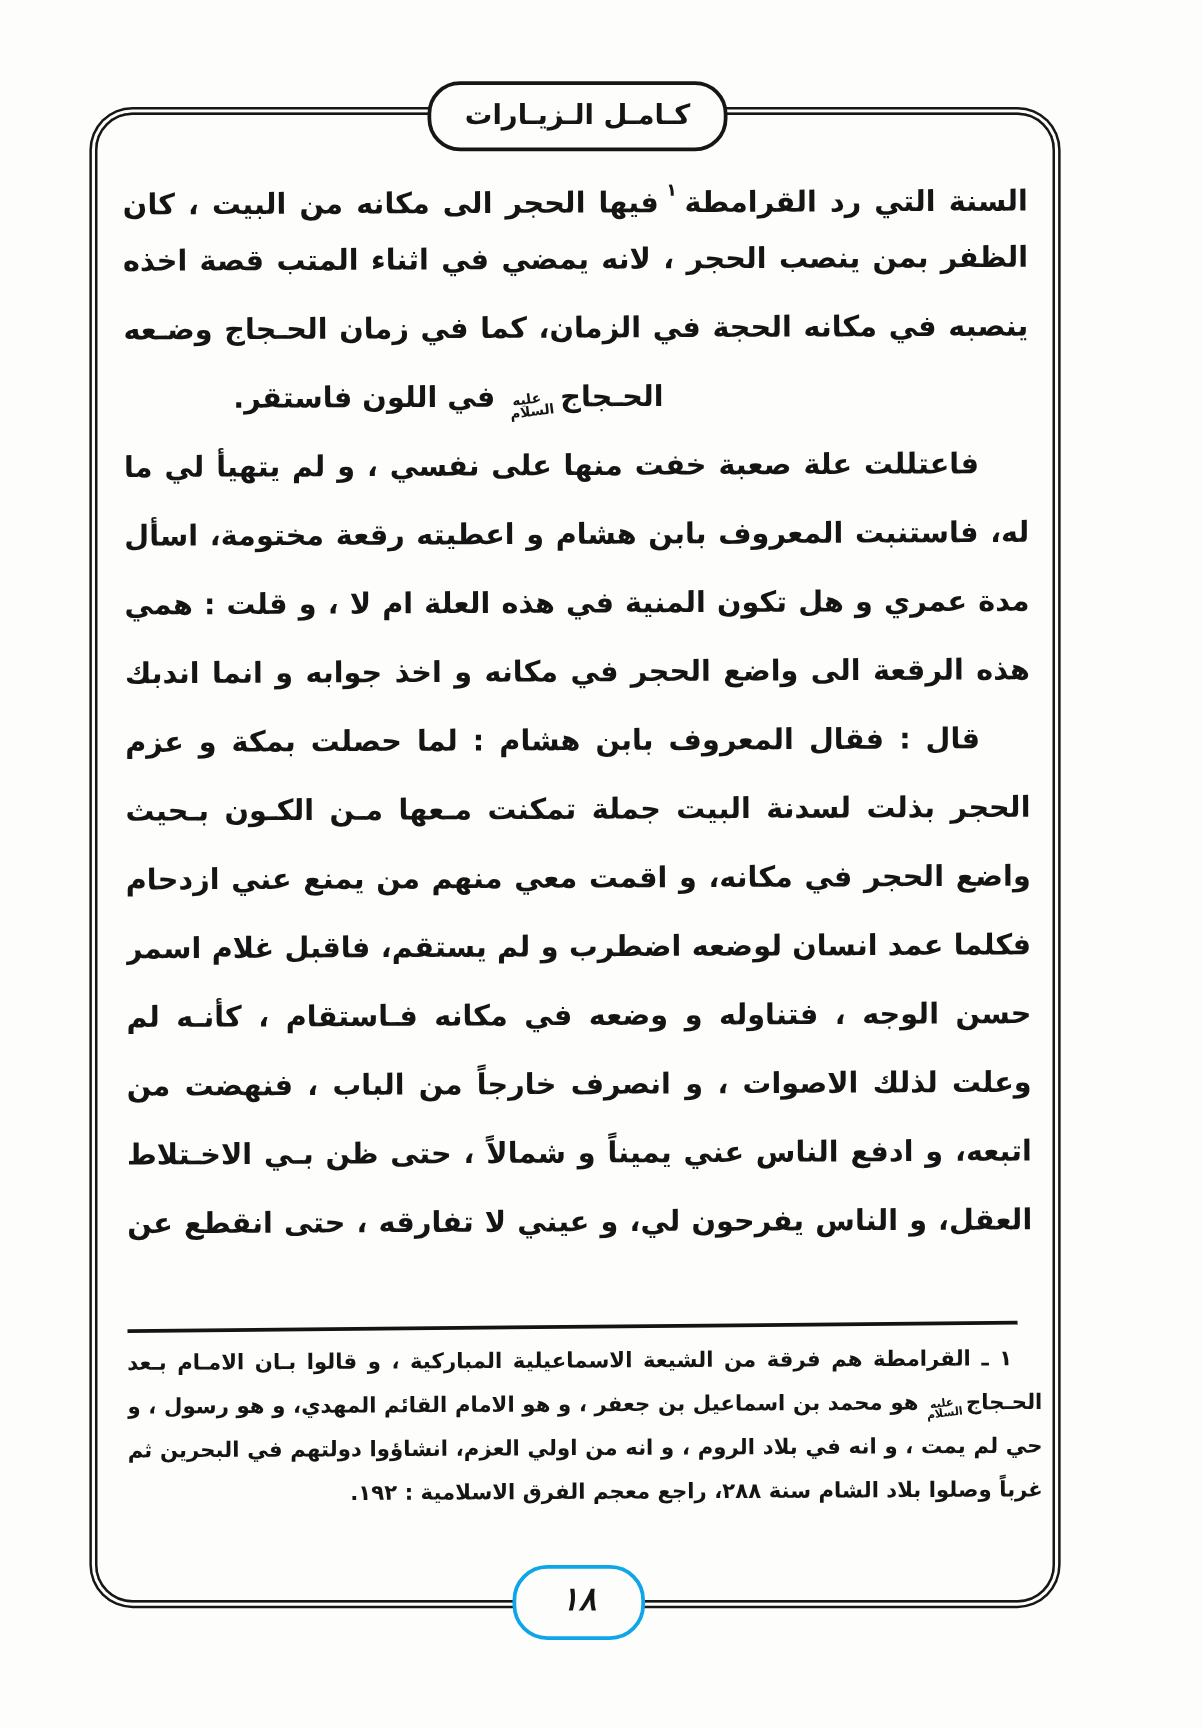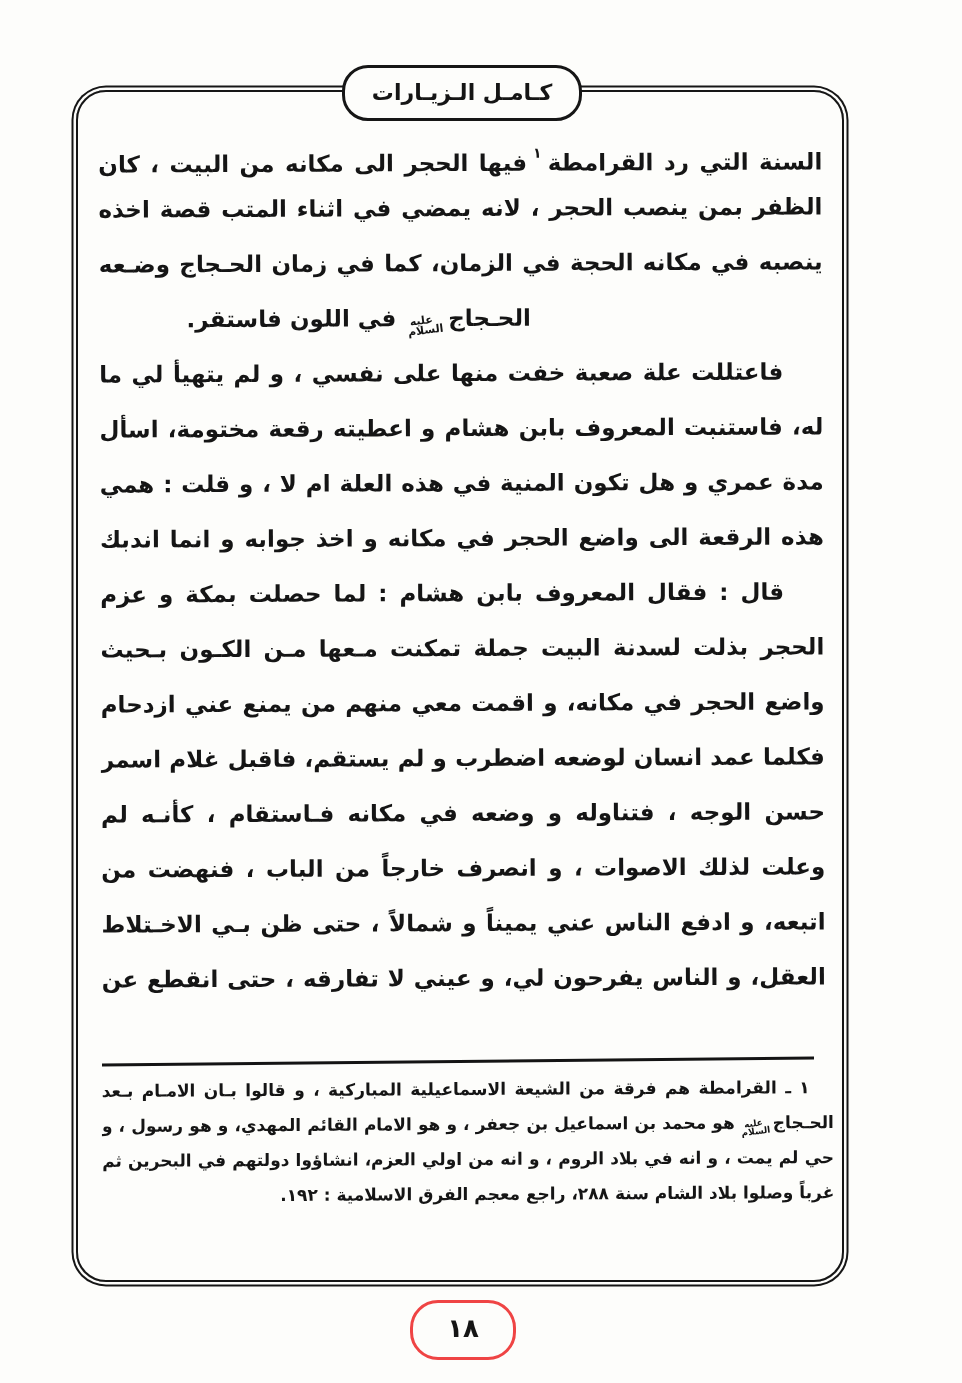--- a/index.html
+++ b/index.html
@@ -79,24 +79,25 @@
     font-size:17px;font-weight:700;
     text-align:justify;text-align-last:justify;
     text-justify:inter-word;
     white-space:normal;overflow:hidden;
   }
   .fline.indent-sm{padding-right:24px;}
   .fline.last{text-align:right;text-align-last:right;}
   .fline .seal{width:32px;font-size:9px;line-height:8px;vertical-align:-6px;margin:0 3px;}
   
   .page-capsule{
-    position:absolute;left:410px;top:1300px;width:100px;height:54px;
-    background:#fdfdfb;border:3px solid #ef4444;border-radius:28px;
+    position:absolute;left:410px;top:1252px;width:100px;height:54px;
+    background:#fdfdfb;border:3px solid #0ea5e9;border-radius:28px;
     display:flex;align-items:center;justify-content:center;
     z-index:5;
+    font-style:italic;
   }
   .page-capsule .n{font-size:26px;font-weight:700;transform:translateY(-2px);}
 </style>
 </head>
 <body>
 
 <div class="page">
 
   <div class="frame"></div>
 

